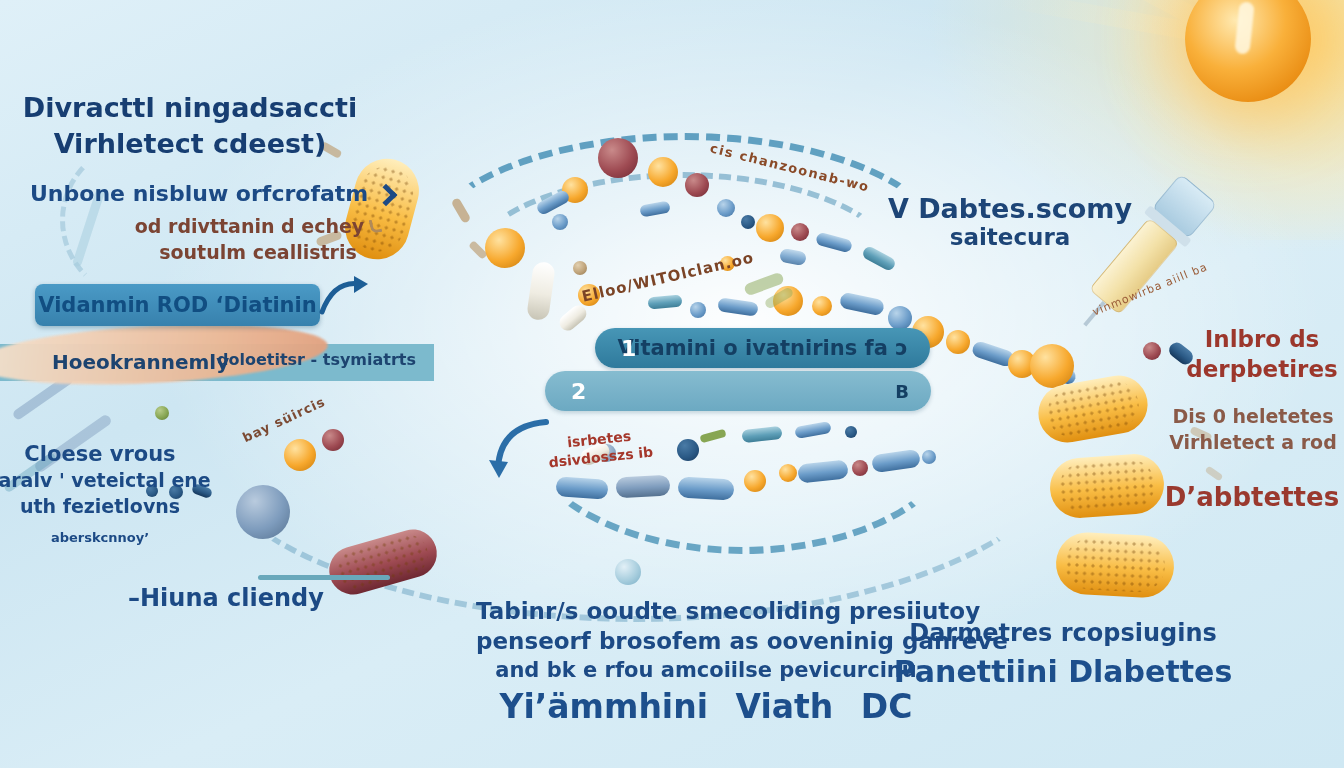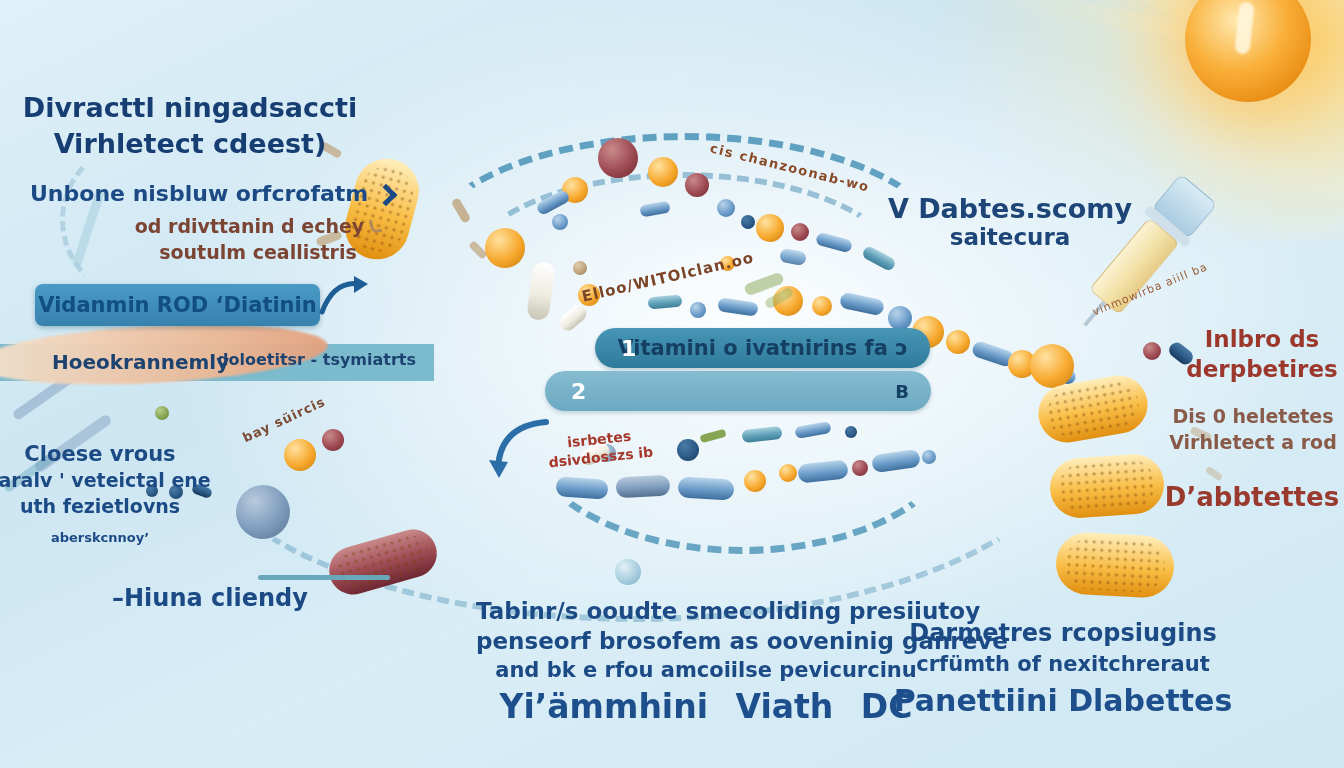--- a/index.html
+++ b/index.html
@@ -33,21 +33,21 @@
     background:linear-gradient(100deg,#f5e3cf,#ecb794 70%,#e2a07e);transform:rotate(-3deg);filter:blur(1px);opacity:.95;}
   #band-t1{left:52px;top:350px;font-size:20px;font-weight:bold;color:#1d4470;}
   #band-t2{left:217px;top:350px;font-size:16px;font-weight:bold;color:#1d4470;}
   
   #rot-bay{left:284px;top:412px;font-size:13px;color:#7b4a33;font-weight:bold;transform:translateX(-50%) rotate(-25deg);letter-spacing:1px;}
   #left-block{left:100px;top:440px;width:240px;transform:translateX(-50%);text-align:center;line-height:1.35;}
   #left-block .l1{font-size:21px;font-weight:bold;}
   #left-block .l2,#left-block .l3{font-size:19px;font-weight:bold;}
   #left-block .l4{font-size:13px;margin-top:9px;font-weight:bold;}
   #teal-line{left:258px;top:575px;width:132px;height:5px;border-radius:3px;background:#69a8bb;position:absolute;z-index:5;}
-  #human{left:112px;top:584px;font-size:24px;font-weight:bold;}
+  #human{left:128px;top:584px;font-size:24px;font-weight:bold;}
   
   .bblock{transform:translateX(-50%);text-align:center;line-height:1.3;font-weight:bold;}
   #bl-block{left:365px;top:612px;width:380px;}
   #bl-block .l1{font-size:24px;}
   #bl-block .l2{font-size:21px;margin-top:2px;}
   #bl-block .l3{font-size:30px;margin-top:3px;color:#1d4f8c;}
   #bc-block{left:690px;top:597px;width:460px;margin-left:16px;}
   #bc-block .l1,#bc-block .l2{font-size:23px;}
   #bc-block .l3{font-size:21px;}
   #bc-block .l4{font-size:33px;margin-top:2px;word-spacing:16px;color:#1d4f8c;}
@@ -265,17 +265,16 @@
   <div class="t" id="r3">D’abbtettes</div>
 
   <div class="t bblock" id="bc-block">
     <div class="l1">Tabinr/s ooudte smecoliding presiiutoy</div>
     <div class="l2">penseorf brosofem as ooveninig ganreve</div>
     <div class="l3">and bk e rfou amcoiilse pevicurcinu</div>
     <div class="l4">Yi’ämmhini Viath DC</div>
   </div>
   <div class="t bblock" id="br-block">
     <div class="l1">Darmetres rcopsiugins</div>
-    <div class="l2">crfümth of nexitchreraut</div>
     <div class="l3">Panettiini Dlabettes</div>
   </div>
 
 </div>
 
 </body></html>

